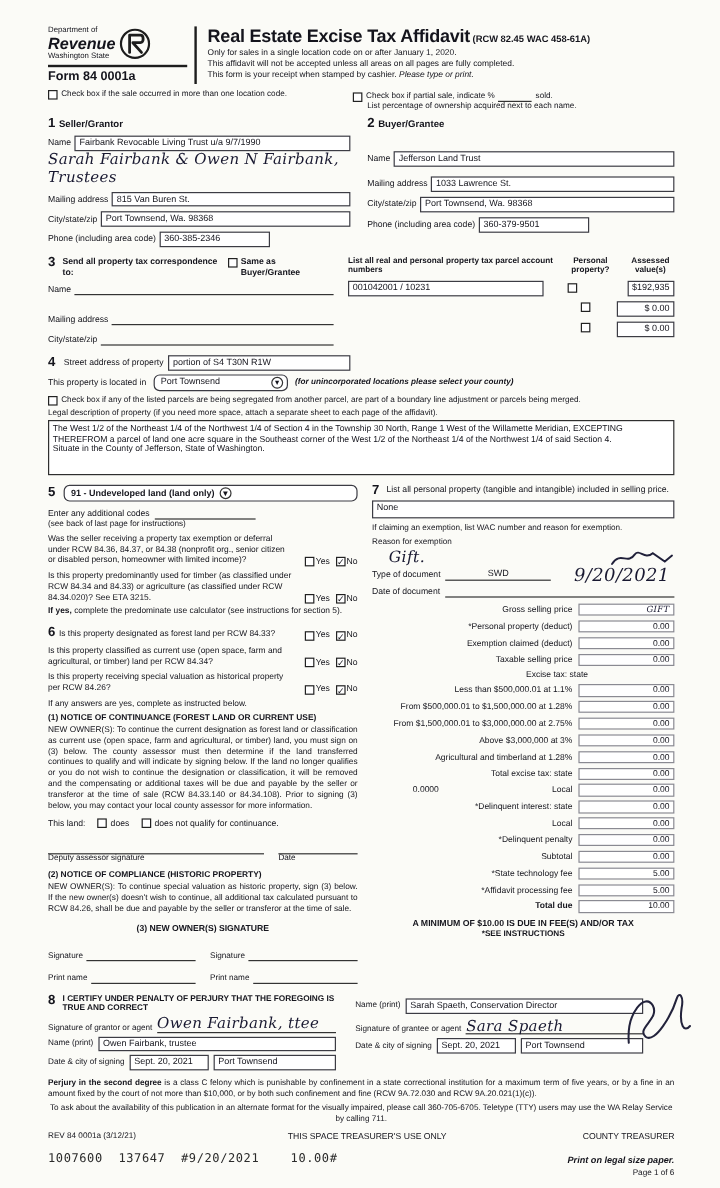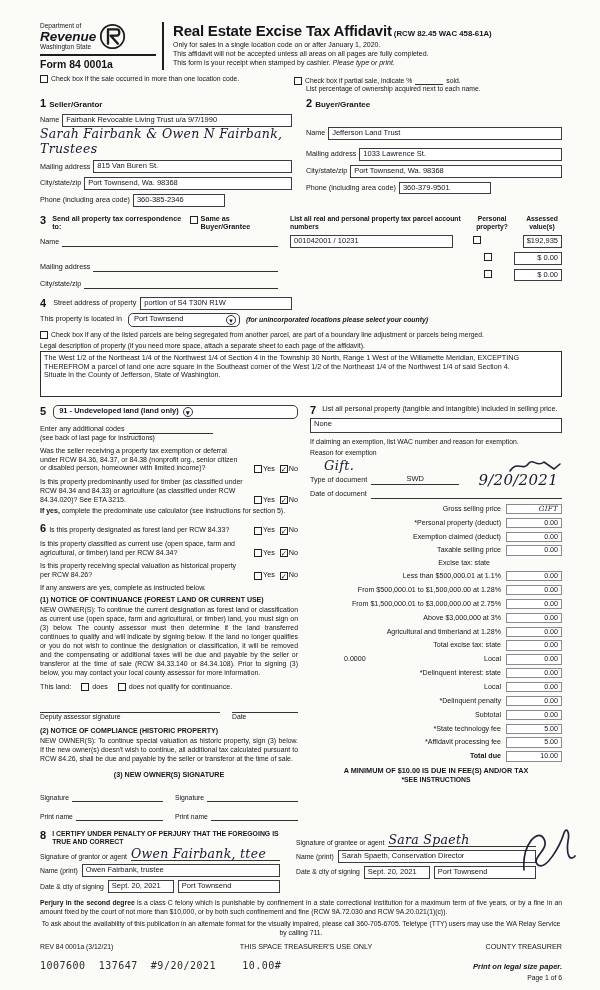--- a/index.html
+++ b/index.html
@@ -58,21 +58,21 @@
   .qrow { display: flex; margin-top: 5px; }
   .qtext { flex: 1; font-size: 7px; line-height: 1.25; padding-right: 5px; }
   .yn { white-space: nowrap; align-self: flex-end; font-size: 7.2px; display: inline-flex;
         align-items: center; gap: 1px; }
   .yn .cb { margin-left: 4px; }
   .para { font-size: 6.9px; line-height: 1.3; text-align: justify; margin-top: 2px; }
   
   .trow { display: flex; align-items: center; margin-top: 3.5px; }
   .tlabel { flex: 1; text-align: right; padding-right: 5px; font-size: 7.1px; white-space: nowrap; }
   .tprefix { font-size: 7.1px; padding-left: 34px; }
-  .tbox { width: 56px; border: 1px solid #8a8a92; background: #fff; text-align: right;
+  .tbox { width: 80px; border: 1px solid #8a8a92; background: #fff; text-align: right;
           padding: 0 3px; font-size: 7.1px; min-height: 10px; flex: none; }
   
   .stamp { font-family: "DejaVu Sans Mono", monospace; font-size: 10px; color: #2b2b2b;
            white-space: pre; letter-spacing: 0.5px; }
   .scribble { flex: none; }
 </style>
 </head>
 <body>
 
 <div class="page">
@@ -485,27 +485,27 @@
           <span class="tiny" style="white-space:nowrap;">Name (print)</span>
           <span class="box grow">Owen Fairbank, trustee</span>
         </div>
         <div class="row" style="gap:4px; align-items:center; margin-top:3px;">
           <span class="tiny" style="white-space:nowrap;">Date &amp; city of signing</span>
           <span class="box" style="width:66px;">Sept. 20, 2021</span>
           <span class="box grow">Port Townsend</span>
         </div>
       </div>
       <div class="grow" style="padding-right:26px;">
+        <div class="row" style="gap:4px; align-items:center; margin-top:3px;">
+          <span class="tiny" style="white-space:nowrap;">Name (print)</span>
+          <span class="box grow">Sarah Spaeth, Conservation Director</span>
+        </div>
         <div class="row" style="gap:4px; align-items:flex-end; margin-top:4px;">
           <span class="tiny" style="white-space:nowrap;">Signature of grantee or agent</span>
           <span class="ul grow hand" style="font-size:12.5px; line-height:1;">Sara Spaeth</span>
-        </div>
-        <div class="row" style="gap:4px; align-items:center; margin-top:3px;">
-          <span class="tiny" style="white-space:nowrap;">Name (print)</span>
-          <span class="box grow">Sarah Spaeth, Conservation Director</span>
         </div>
         <div class="row" style="gap:4px; align-items:center; margin-top:3px;">
           <span class="tiny" style="white-space:nowrap;">Date &amp; city of signing</span>
           <span class="box" style="width:66px;">Sept. 20, 2021</span>
           <span class="box grow">Port Townsend</span>
         </div>
       </div>
     </div>
     <svg width="58" height="52" viewBox="0 0 58 52" style="position:absolute; right:-14px; top:-6px;">
       <path d="M6 46 C4 20 20 4 26 15 C32 26 12 34 20 41 C28 47 42 22 46 9 C48 3 52 7 50 17 C48 31 52 38 57 32" stroke="#23233c" stroke-width="1.7" fill="none" stroke-linecap="round"></path>

